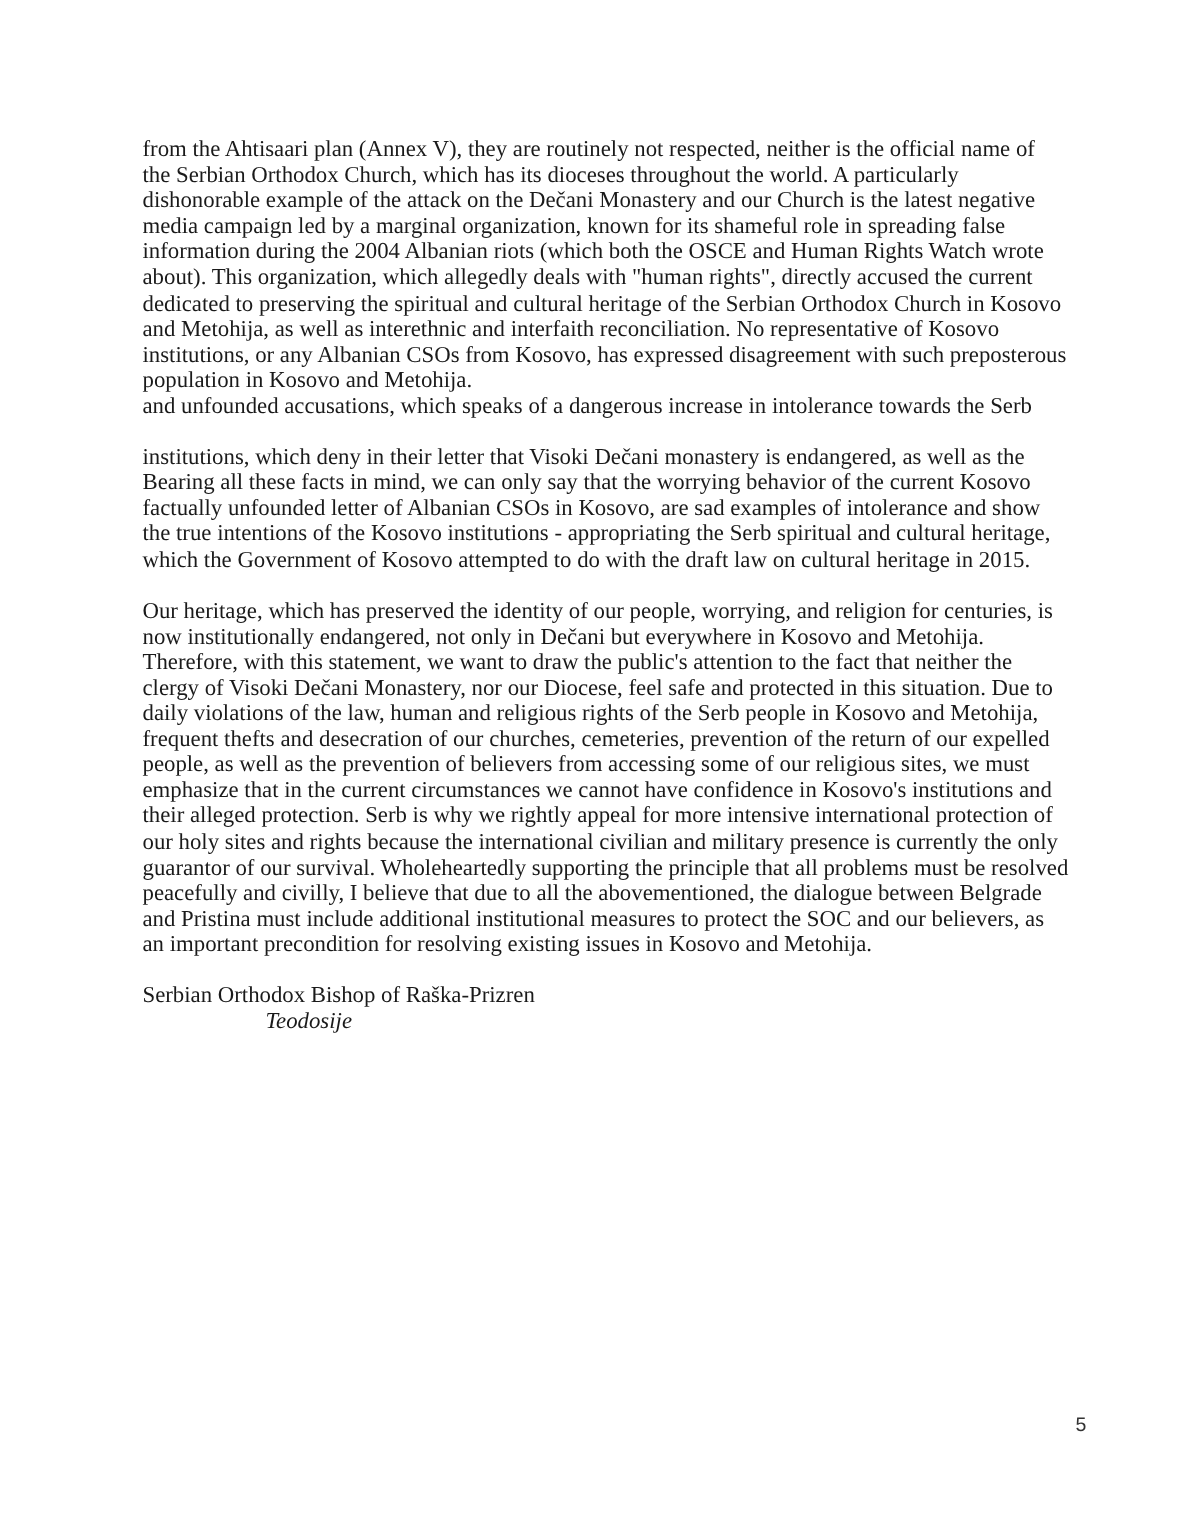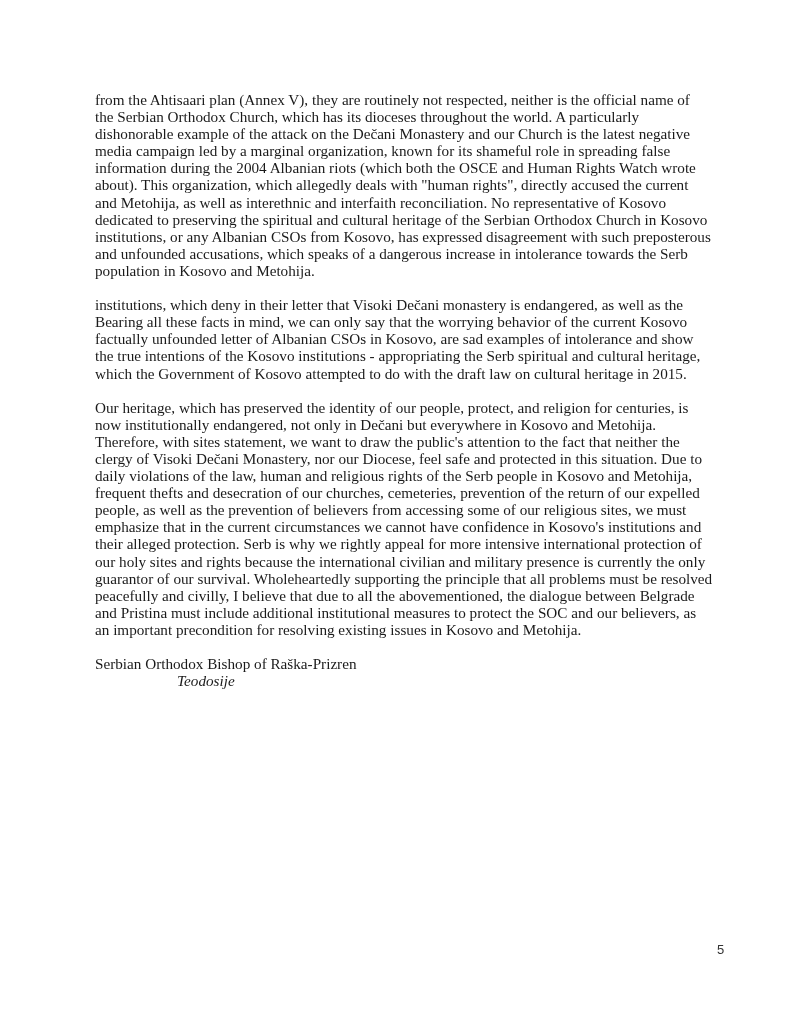--- a/index.html
+++ b/index.html
@@ -61,39 +61,39 @@
 <div class="page">
   <div class="content">
 
     <p class="para">
       <span class="line">from the Ahtisaari plan (Annex V), they are routinely not respected, neither is the official name of</span>
       <span class="line">the Serbian Orthodox Church, which has its dioceses throughout the world. A particularly</span>
       <span class="line">dishonorable example of the attack on the Dečani Monastery and our Church is the latest negative</span>
       <span class="line">media campaign led by a marginal organization, known for its shameful role in spreading false</span>
       <span class="line">information during the 2004 Albanian riots (which both the OSCE and Human Rights Watch wrote</span>
       <span class="line">about). This organization, which allegedly deals with "human rights", directly accused the current</span>
+      <span class="line">dedicated to preserving the spiritual and cultural heritage of the Serbian Orthodox Church in Kosovo</span>
       <span class="line">and Metohija, as well as interethnic and interfaith reconciliation. No representative of Kosovo</span>
-      <span class="line">dedicated to preserving the spiritual and cultural heritage of the Serbian Orthodox Church in Kosovo</span>
       <span class="line">institutions, or any Albanian CSOs from Kosovo, has expressed disagreement with such preposterous</span>
+      <span class="line">population in Kosovo and Metohija.</span>
       <span class="line">and unfounded accusations, which speaks of a dangerous increase in intolerance towards the Serb</span>
-      <span class="line">population in Kosovo and Metohija.</span>
     </p>
 
     <p class="para">
       <span class="line">institutions, which deny in their letter that Visoki Dečani monastery is endangered, as well as the</span>
       <span class="line">Bearing all these facts in mind, we can only say that the worrying behavior of the current Kosovo</span>
       <span class="line">factually unfounded letter of Albanian CSOs in Kosovo, are sad examples of intolerance and show</span>
       <span class="line">the true intentions of the Kosovo institutions - appropriating the Serb spiritual and cultural heritage,</span>
       <span class="line">which the Government of Kosovo attempted to do with the draft law on cultural heritage in 2015.</span>
     </p>
 
     <p class="para">
-      <span class="line">Our heritage, which has preserved the identity of our people, protect, and religion for centuries, is</span>
+      <span class="line">Our heritage, which has preserved the identity of our people, worrying, and religion for centuries, is</span>
       <span class="line">now institutionally endangered, not only in Dečani but everywhere in Kosovo and Metohija.</span>
-      <span class="line">Therefore, with sites statement, we want to draw the public's attention to the fact that neither the</span>
+      <span class="line">Therefore, with this statement, we want to draw the public's attention to the fact that neither the</span>
       <span class="line">clergy of Visoki Dečani Monastery, nor our Diocese, feel safe and protected in this situation. Due to</span>
       <span class="line">daily violations of the law, human and religious rights of the Serb people in Kosovo and Metohija,</span>
       <span class="line">frequent thefts and desecration of our churches, cemeteries, prevention of the return of our expelled</span>
       <span class="line">people, as well as the prevention of believers from accessing some of our religious sites, we must</span>
       <span class="line">emphasize that in the current circumstances we cannot have confidence in Kosovo's institutions and</span>
       <span class="line">their alleged protection. Serb is why we rightly appeal for more intensive international protection of</span>
       <span class="line">our holy sites and rights because the international civilian and military presence is currently the only</span>
       <span class="line">guarantor of our survival. Wholeheartedly supporting the principle that all problems must be resolved</span>
       <span class="line">peacefully and civilly, I believe that due to all the abovementioned, the dialogue between Belgrade</span>
       <span class="line">and Pristina must include additional institutional measures to protect the SOC and our believers, as</span>

